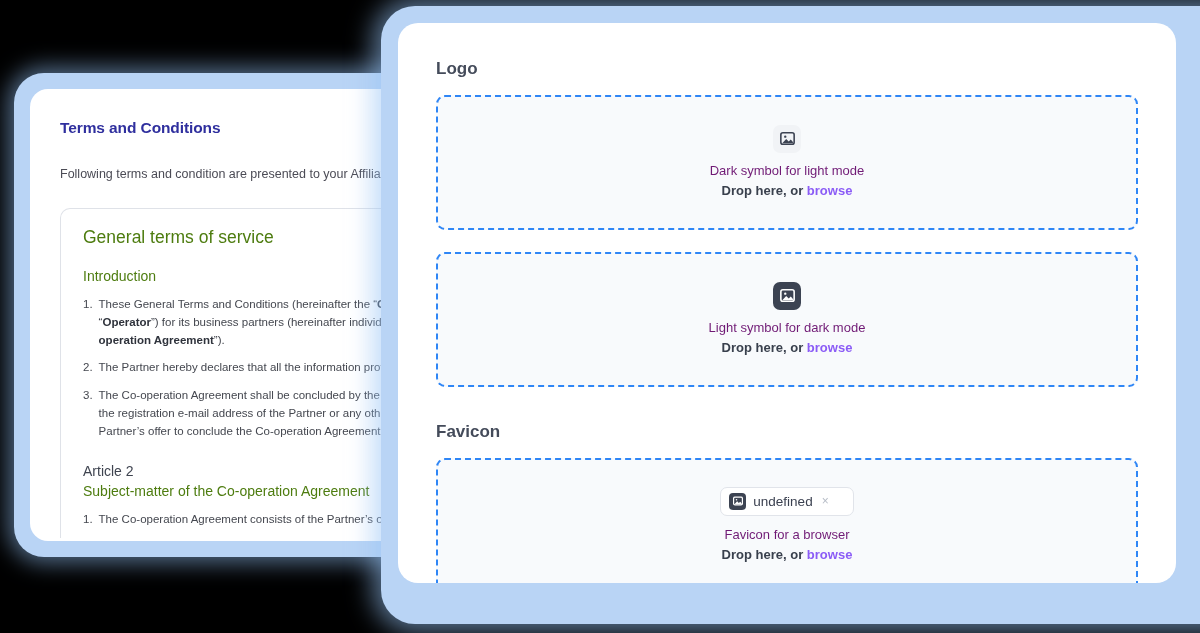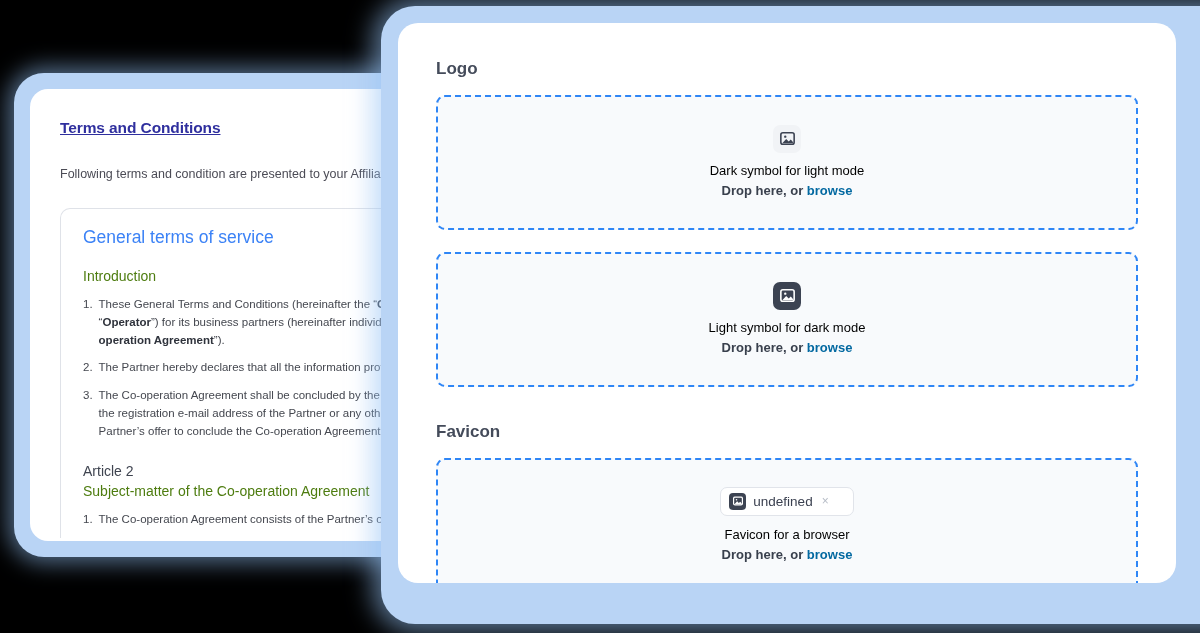--- a/index.html
+++ b/index.html
@@ -40,41 +40,40 @@
     border-radius: 18px;
     overflow: hidden;
     padding: 30px 26px 0 30px;
   }
   .tc-title {
     font-size: 15.5px;
     font-weight: bold;
     color: #2f2f9e;
     letter-spacing: -0.1px;
     margin-bottom: 28px;
-    text-decoration: underline;
   }
   .tc-intro {
     font-size: 12.5px;
     color: #4b4b55;
     line-height: 1.5;
     white-space: nowrap;
     margin-bottom: 24px;
   }
   .doc-box {
     border: 1px solid #dfe2e8;
     border-radius: 10px 10px 0 0;
     border-bottom: none;
     padding: 18px 22px 0 22px;
     height: 330px;
     overflow: hidden;
     background: #fff;
   }
   .doc-h1 {
     font-size: 17.5px;
-    color: #3b82f6;
+    color: #4d7c0f;
     font-weight: normal;
     margin-bottom: 18px;
     white-space: nowrap;
   }
   .doc-h2 {
     font-size: 14px;
     color: #3f4450;
     font-weight: normal;
     white-space: nowrap;
     line-height: 1.45;
@@ -150,31 +149,31 @@
     display: flex;
     align-items: center;
     justify-content: center;
     margin-bottom: 7px;
   }
   .icon-tile.light { background: #f1f3f6; }
   .icon-tile.dark  { background: #3c4352; }
 
   .dz-desc {
     font-size: 13px;
-    color: #000000;
+    color: #701a75;
     line-height: 1.4;
   }
   .dz-action {
     font-size: 13px;
     font-weight: bold;
     color: #39404d;
     line-height: 1.4;
   }
   .dz-action .browse {
-    color: #0369a1;
+    color: #8b5cf6;
     font-weight: bold;
     cursor: pointer;
   }
 
   
   .chip {
     display: inline-flex;
     align-items: center;
     gap: 7px;
     background: #ffffff;

